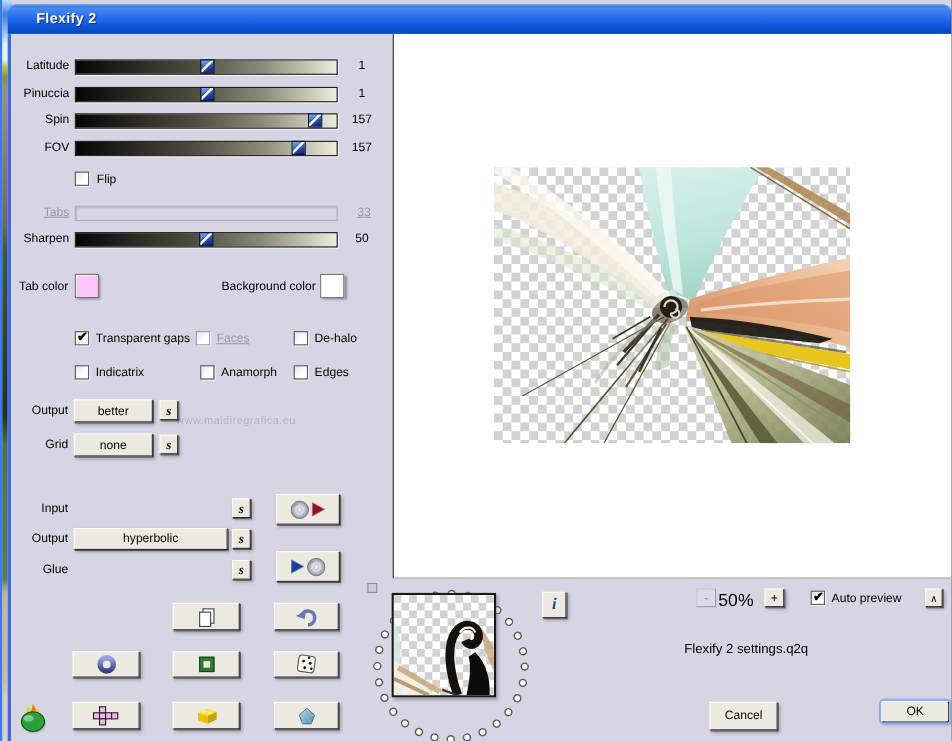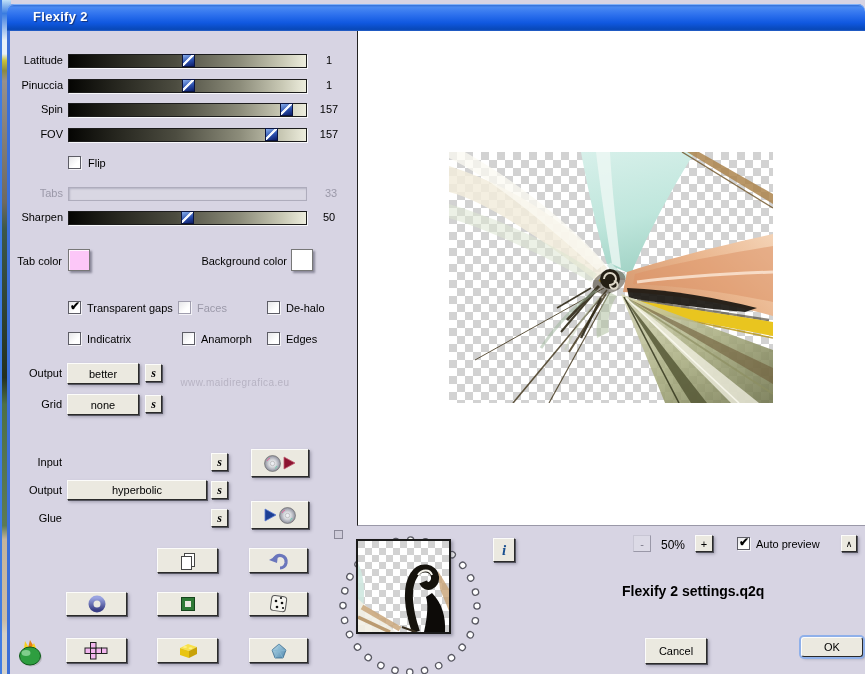--- a/index.html
+++ b/index.html
@@ -17,21 +17,21 @@
     background:linear-gradient(180deg,#2a62c8 0%,#4a8af2 12%,#2f72ee 38%,#1058e0 70%,#0848b8 94%,#2a62c8 100%);
     box-shadow:inset 0 1px 0 #7fb0f8;}
   .title{position:absolute;left:26px;top:5px;font-size:13px;font-weight:bold;color:#fff;
     text-shadow:1px 1px 1px #12337a;letter-spacing:.3px;}
   .previewpanel{left:357px;top:31px;width:508px;height:495px;background:#fff;
     border-left:1px solid #222;border-bottom:1px solid #9a98a8;box-sizing:border-box;}
   
   .lab{position:absolute;font-size:11px;color:#000;text-align:right;white-space:nowrap;}
   .llab{position:absolute;font-size:11px;color:#000;text-align:left;white-space:nowrap;}
   .val{position:absolute;font-size:11px;color:#000;width:26px;text-align:center;}
-  .dis{color:#9b99a9 !important;}
+  .dis{color:#9b99a9 !important;text-decoration:underline;}
   
   .track{position:absolute;height:12px;width:237px;border:1px solid #1c1c1c;
     background:linear-gradient(90deg,#050503,#23231c 18%,#4c4c40 45%,#8c8c7a 72%,#c9c9b5 90%,#ededdd);
     box-shadow:1px 1px 0 rgba(255,255,255,.8);}
   .track.disabled{background:#d9d7e3;border:1px solid #aeacbc;box-shadow:inset 1px 1px 2px rgba(110,110,135,.35);}
   .thumb{position:absolute;top:-1px;width:13px;height:13px;border:1px solid #0a1440;box-sizing:border-box;
     background-image:linear-gradient(135deg,transparent 36%,#e8f0ff 40%,#fff 50%,transparent 56%),
       linear-gradient(160deg,#8ab0ec,#2a4fae 55%,#0c1c66);}
   
   .cb{position:absolute;width:13px;height:13px;box-sizing:border-box;border:1px solid #5d5d66;
@@ -44,21 +44,21 @@
     box-shadow:1px 1px 0 #55555f,2px 2px 3px rgba(50,50,70,.35);font-size:11px;color:#000;cursor:pointer;}
   .drop{font-size:11px;}
   .sbtn{font-family:"Liberation Serif",serif;font-style:italic;font-size:12px;font-weight:bold;}
   .okfocus{border-radius:3px;box-shadow:0 0 0 2px #8fb0ea,1px 1px 0 #55555f,2px 2px 3px rgba(50,50,70,.35);}
   
   .swatch{position:absolute;width:22px;height:22px;box-sizing:border-box;border:1px solid #777;
     box-shadow:2px 2px 2px rgba(60,60,80,.5),inset 1px 1px 0 rgba(255,255,255,.8);}
   
   .wm1{position:absolute;font-family:"Liberation Serif",serif;font-size:17px;color:#b7b3c3;letter-spacing:1.5px;}
   .wm2{position:absolute;font-size:10px;color:#b7b3c3;letter-spacing:.4px;}
-  .settings{position:absolute;font-size:14px;color:#000;font-weight:bold;}
+  .settings{position:absolute;font-size:12px;color:#000;}
   .thumbframe{position:absolute;left:356px;top:539px;width:95px;height:95px;box-sizing:border-box;
     border:2px solid #1a1a1a;background:#fff;box-shadow:2px 2px 3px rgba(60,60,80,.4);}
   .handle{position:absolute;left:334px;top:530px;width:9px;height:9px;background:#cfccda;border:1px solid #8a8898;box-sizing:border-box;}
   .infob{font-family:"Liberation Serif",serif;font-weight:bold;font-style:italic;font-size:15px;color:#1a5090;}
 </style>
 </head>
 <body>
 
 <div class="screen">
 
@@ -201,21 +201,21 @@
   <span class="llab" style="left:87px;top:333px">Indicatrix</span>
   <div class="cb" style="left:182px;top:332px">
     <span class="mk"></span>
   </div>
   <span class="llab" style="left:201px;top:333px">Anamorph</span>
   <div class="cb" style="left:267px;top:332px">
     <span class="mk"></span>
   </div>
   <span class="llab" style="left:286px;top:333px">Edges</span>
 
-  <span class="wm2" style="left:160px;top:377px;width:150px;text-align:center">www.maidiregrafica.eu</span>
+  <span class="wm2" style="left:160px;top:377px;width:150px;">www.maidiregrafica.eu</span>
 
   <span class="lab" style="left:0;width:62px;top:367px">Output</span>
   <div class="pbtn drop" style="left:67px;top:363px;width:72px;height:21px">
     <span>better</span>
   </div>
   <div class="pbtn sbtn" style="left:145px;top:364px;width:17px;height:18px">
     <span>s</span>
   </div>
   <span class="lab" style="left:0;width:62px;top:398px">Grid</span>
   <div class="pbtn drop" style="left:67px;top:394px;width:72px;height:21px">
@@ -392,21 +392,21 @@
     </svg>
   </div>
 
   <div class="pbtn infob" style="left:493px;top:538px;width:22px;height:24px">
     <span>i</span>
   </div>
 
   <div class="pbtn" style="left:633px;top:535px;width:18px;height:17px;background:#dcdae6;border-color:#c8c6d4 #9a98a8 #9a98a8 #c8c6d4;box-shadow:none;color:#7a7888">
     <span>-</span>
   </div>
-  <span class="llab" style="left:653px;top:538px;width:40px;text-align:center;font-size:12px">50%</span>
+  <span class="llab" style="left:653px;top:538px;width:40px;text-align:left;font-size:16px">50%</span>
   <div class="pbtn" style="left:695px;top:535px;width:18px;height:17px">
     <span>+</span>
   </div>
   <div class="cb" style="left:737px;top:537px">
     <span class="mk">✔</span>
   </div>
   <span class="llab" style="left:756px;top:538px">Auto preview</span>
   <div class="pbtn" style="left:841px;top:535px;width:16px;height:17px;font-size:9px">
     <span>∧</span>
   </div>

